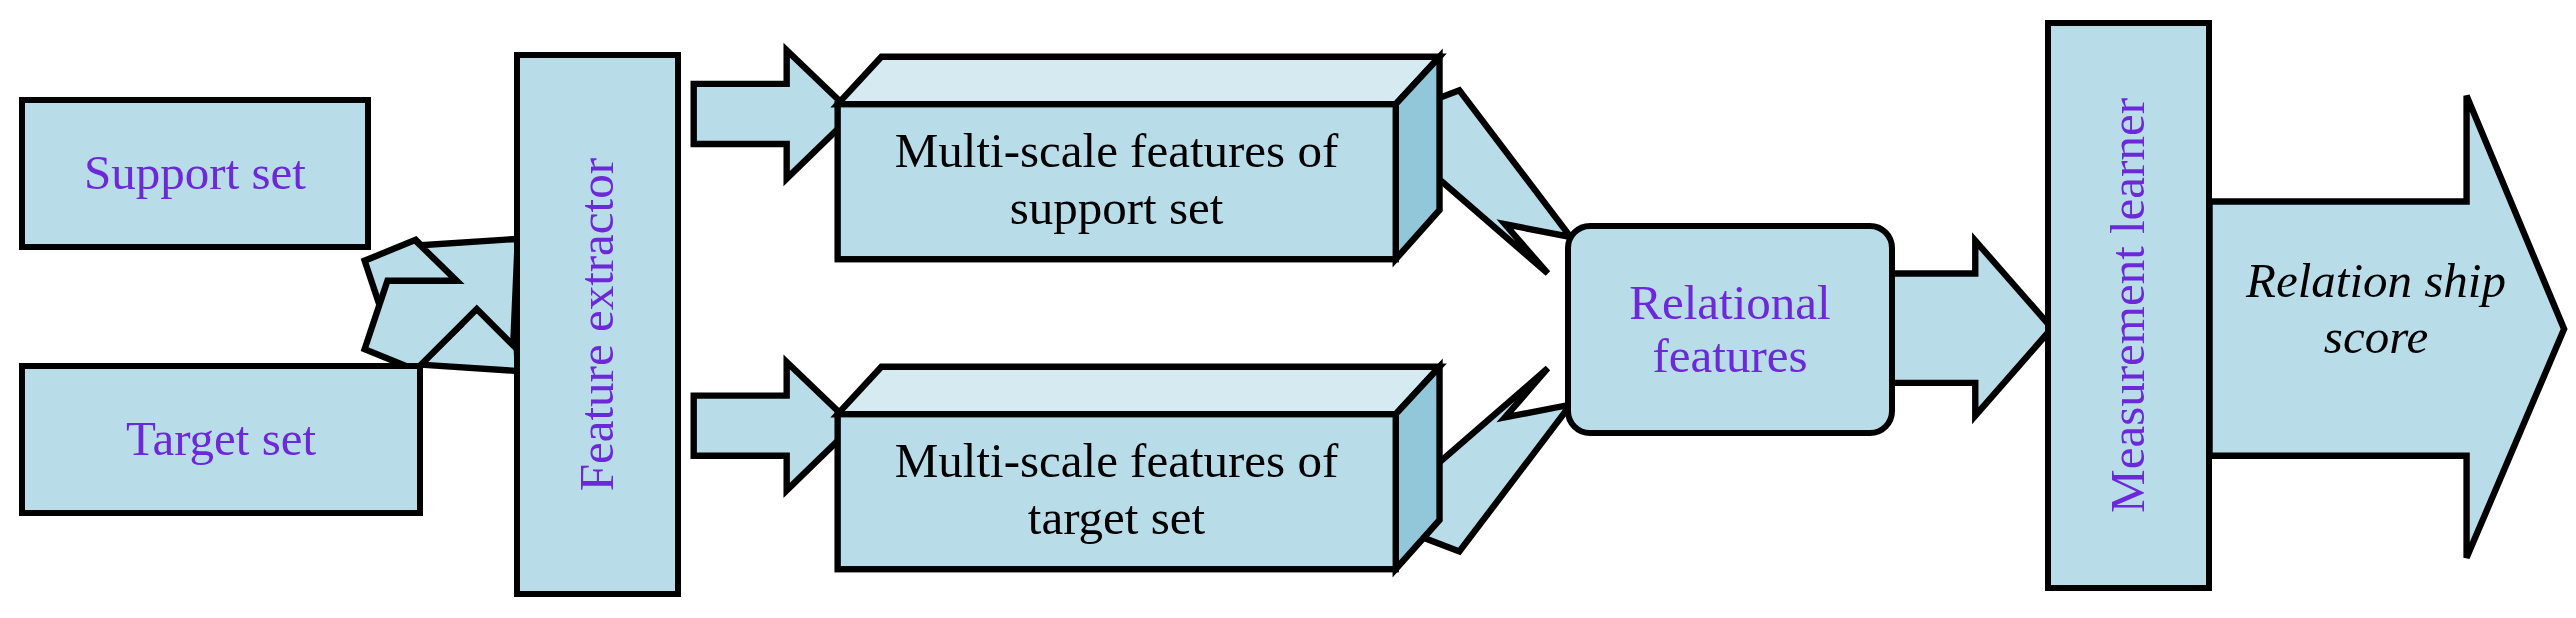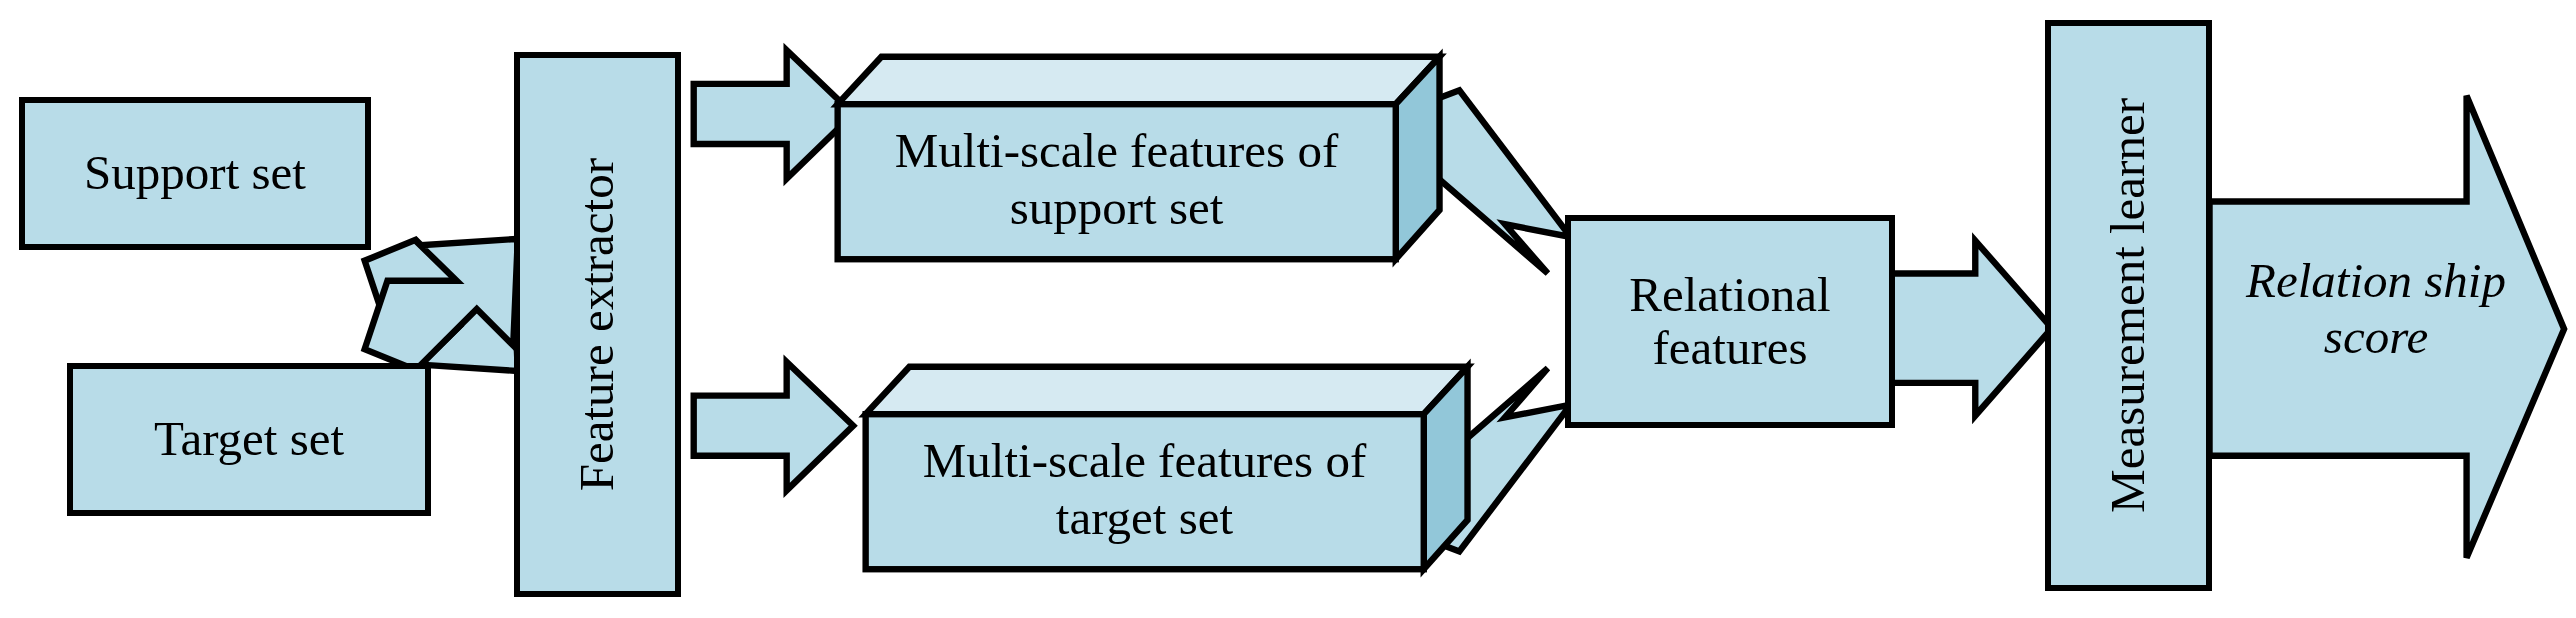--- a/index.html
+++ b/index.html
@@ -17,36 +17,35 @@
   }
   .node {
     position: absolute;
     box-sizing: border-box;
     background: #b8dce8;
     border: 6.4px solid #000000;
     display: flex;
     align-items: center;
     justify-content: center;
     text-align: center;
-    color: #000000;
+    color: #6d28d9;
   }
   .node .lbl {
     display: block;
     line-height: 1.08;
     white-space: pre-line;
   }
   
   #box-support {
     left: 19px; top: 97px; width: 352px; height: 153px;
     font-size: 49px;
   }
   #box-target {
-    left: 19px; top: 363px; width: 364px; height: 153px;
+    left: 19px; top: 363px; width: 404px; height: 153px;
     font-size: 49px;
-    margin-left: 48px;
   }
   
   #box-feature-extractor {
     left: 514px; top: 52px; width: 167px; height: 545px;
     font-size: 49px;
   }
   #box-feature-extractor .lbl {
     writing-mode: vertical-rl;
     text-orientation: mixed;
     transform: rotate(180deg);
@@ -57,22 +56,23 @@
     font-size: 49px;
   }
   #box-measurement-learner .lbl {
     writing-mode: vertical-rl;
     text-orientation: mixed;
     transform: rotate(180deg);
     white-space: nowrap;
   }
   
   #box-relational {
-    left: 1565px; top: 215px; width: 330px; height: 213px;
+    left: 1565px; top: 223px; width: 330px; height: 213px;
     font-size: 49px;
+    border-radius: 25px;
   }
   
   .cuboid {
     position: absolute;
     font-family: Liberation Serif, serif;
   }
   .cuboid svg {
     position: absolute;
     left: 0; top: 0;
     overflow: visible;
@@ -82,21 +82,21 @@
     box-sizing: border-box;
     display: flex;
     align-items: center;
     justify-content: center;
     text-align: center;
     color: #000000;
     font-size: 49px;
     line-height: 1.15;
   }
   #cuboid-support { left: 834px; top: 53px; width: 611px; height: 210px; }
-  #cuboid-target  { left: 862px; top: 363px; width: 611px; height: 242px; }
+  #cuboid-target  { left: 834px; top: 363px; width: 611px; height: 242px; }
   #cuboid-support .face-text,
   #cuboid-target .face-text {
     left: 9px; top: 51px; width: 547px; height: 151px;
   }
   
   .arrow-layer {
     position: absolute;
     left: 0; top: 0;
     width: 2576px; height: 618px;
     pointer-events: none;

